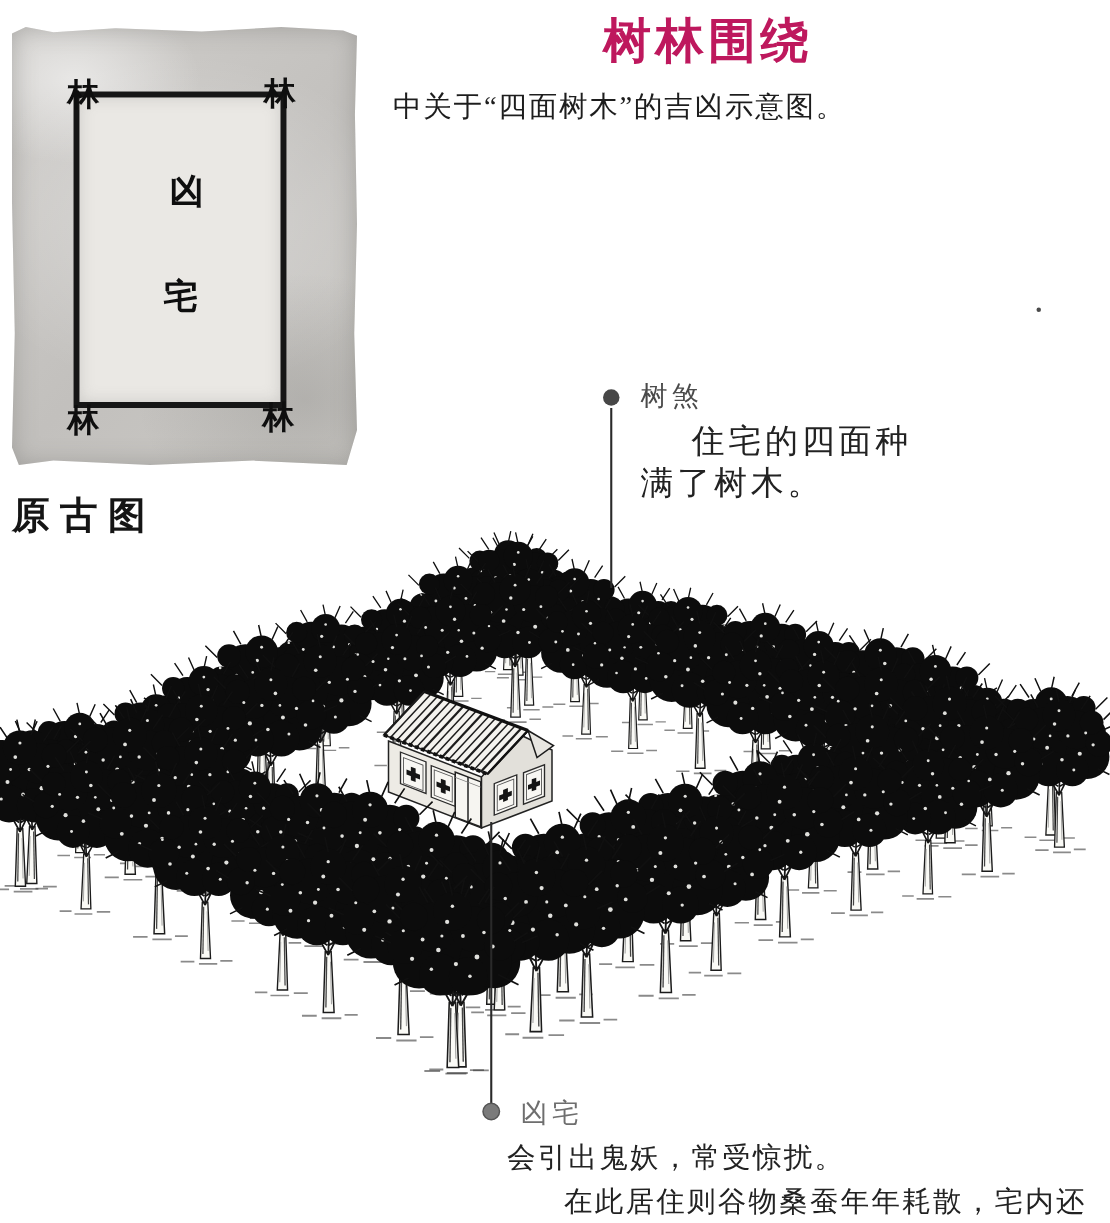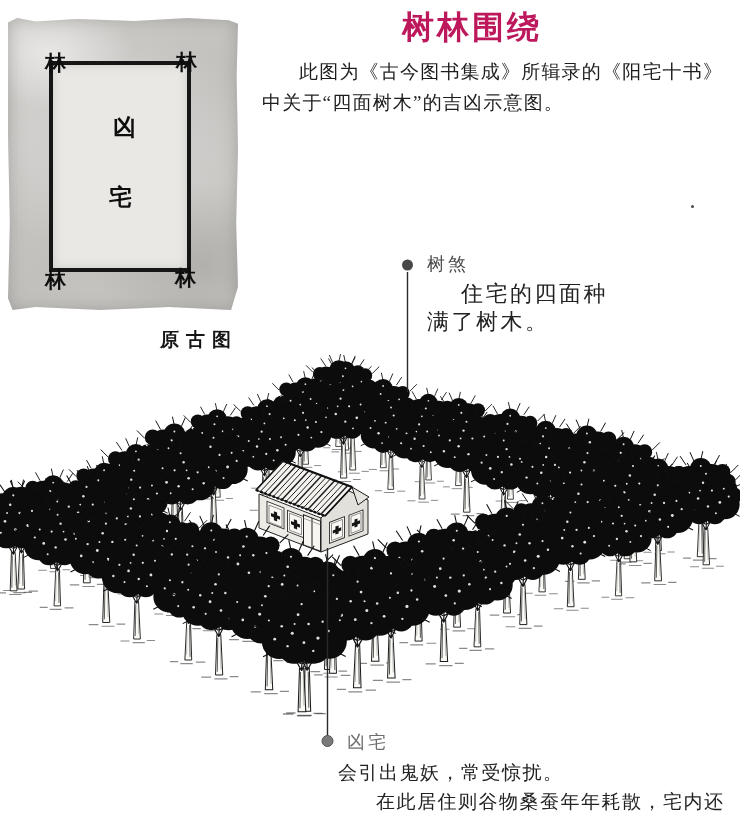--- a/index.html
+++ b/index.html
@@ -21,22 +21,22 @@
     box-shadow:inset 0 0 16px rgba(82,82,80,.35);
     clip-path:polygon(0% 1.5%,4% 0%,12% 1.2%,30% .3%,55% 1%,78% 0%,96% .8%,100% 2%,99.4% 20%,100% 45%,99.2% 70%,100% 92%,97% 100%,70% 99%,40% 100%,12% 99%,2% 100%,0% 96%,.8% 70%,0% 40%);}
   .plot-rect{position:absolute;left:41px;top:43px;width:134px;height:203px;
     border:4px solid #161616;background:#eae8e4;
     box-shadow:inset 0 0 10px rgba(120,120,118,.25);}
   .lin{position:absolute;font-size:21px;font-weight:bold;color:#0e0e0e;line-height:1;}
   .lin.tl{left:37px;top:35px;} .lin.tr{left:168px;top:34px;}
   .lin.bl{left:37px;top:252px;} .lin.br{left:167px;top:250px;}
   .center-char{position:absolute;font-size:23px;font-weight:bold;color:#0e0e0e;line-height:1;}
   .char-xiong{left:105px;top:98px;} .char-zhai{left:101px;top:168px;}
-  .diagram-caption{position:absolute;left:0;top:311px;width:230px;text-align:right;
-    font-size:19px;font-weight:600;letter-spacing:7px;color:#151515;}
+  .diagram-caption{position:absolute;left:0;top:311px;width:230px;text-align:left;
+    font-size:25px;font-weight:600;letter-spacing:7px;color:#151515;}
 
   
   .page-title{position:absolute;left:402px;top:6px;margin:0;font-size:32px;font-weight:900;
     letter-spacing:3px;color:#be185d;font-family:"Liberation Sans","DejaVu Sans",sans-serif;}
   .intro{position:absolute;left:262px;top:56px;width:476px;font-size:19px;line-height:31px;
     letter-spacing:1.2px;color:#1d1d1d;}
   .intro .ln,.callout-text .ln{display:block;}
   .indent1{padding-left:37px;}
 
   
@@ -243,21 +243,20 @@
       <span class="lin bl">林</span>
       <span class="lin br">林</span>
       <span class="center-char char-xiong">凶</span>
       <span class="center-char char-zhai">宅</span>
     </div>
     <div class="diagram-caption">原古图</div>
   </div>
 
   <h1 class="page-title">树林围绕</h1>
   <div class="intro">
-    <span class="ln indent1">此图为《古今图书集成》所辑录的《阳宅十书》</span>
     <span class="ln">中关于“四面树木”的吉凶示意图。</span>
   </div>
 
   <div class="callout-label label-top">树煞</div>
   <div class="callout-text text-top">
     <span class="ln indent1">住宅的四面种</span>
     <span class="ln">满了树木。</span>
   </div>
 
   <div class="callout-label label-bottom">凶宅</div>

